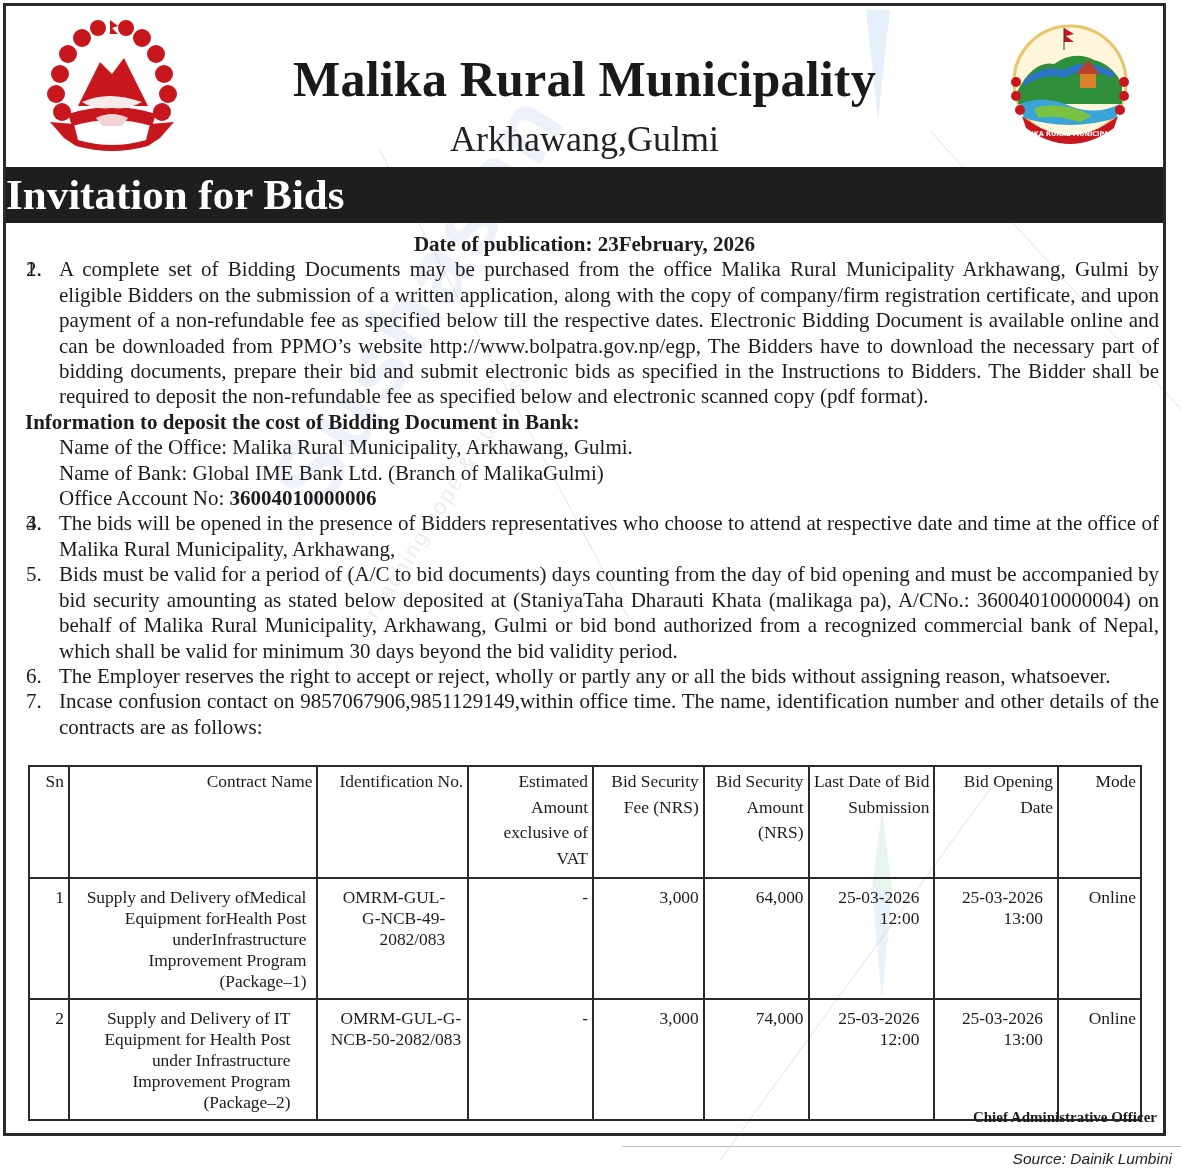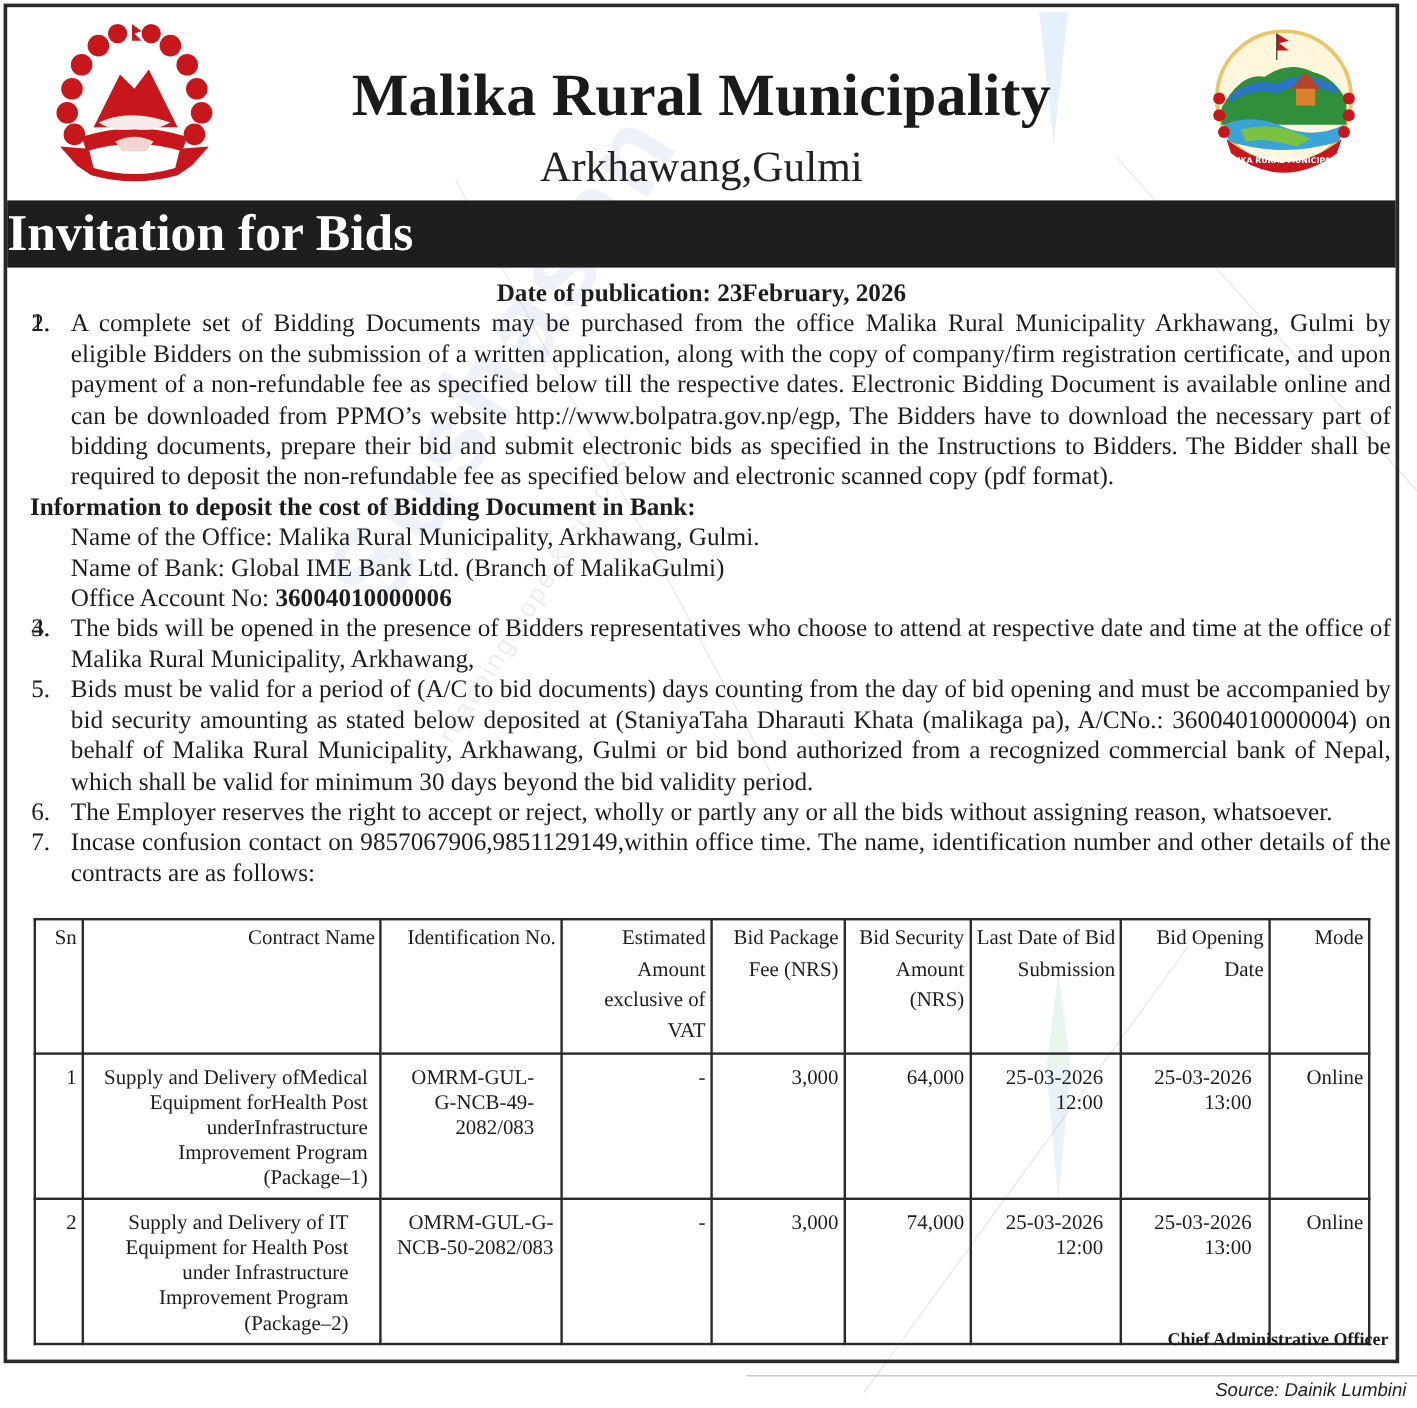--- a/index.html
+++ b/index.html
@@ -153,21 +153,21 @@
         <col style="width:126px">
         <col style="width:124px">
         <col style="width:83px">
     </colgroup>
     <thead>
       <tr>
         <th>Sn</th>
         <th>Contract Name</th>
         <th>Identification No.</th>
         <th>Estimated Amount exclusive of VAT</th>
-        <th>Bid Package Fee (NRS)</th>
+        <th>Bid Security Fee (NRS)</th>
         <th>Bid Security Amount (NRS)</th>
         <th>Last Date of Bid Submission</th>
         <th>Bid Opening Date</th>
         <th>Mode</th>
       </tr>
     </thead>
     <tbody>
       <tr>
         <td>1</td>
         <td style="padding-left:10px;padding-right:10px;">Supply and Delivery ofMedical Equipment forHealth Post underInfrastructure Improvement Program (Package–1)</td>

